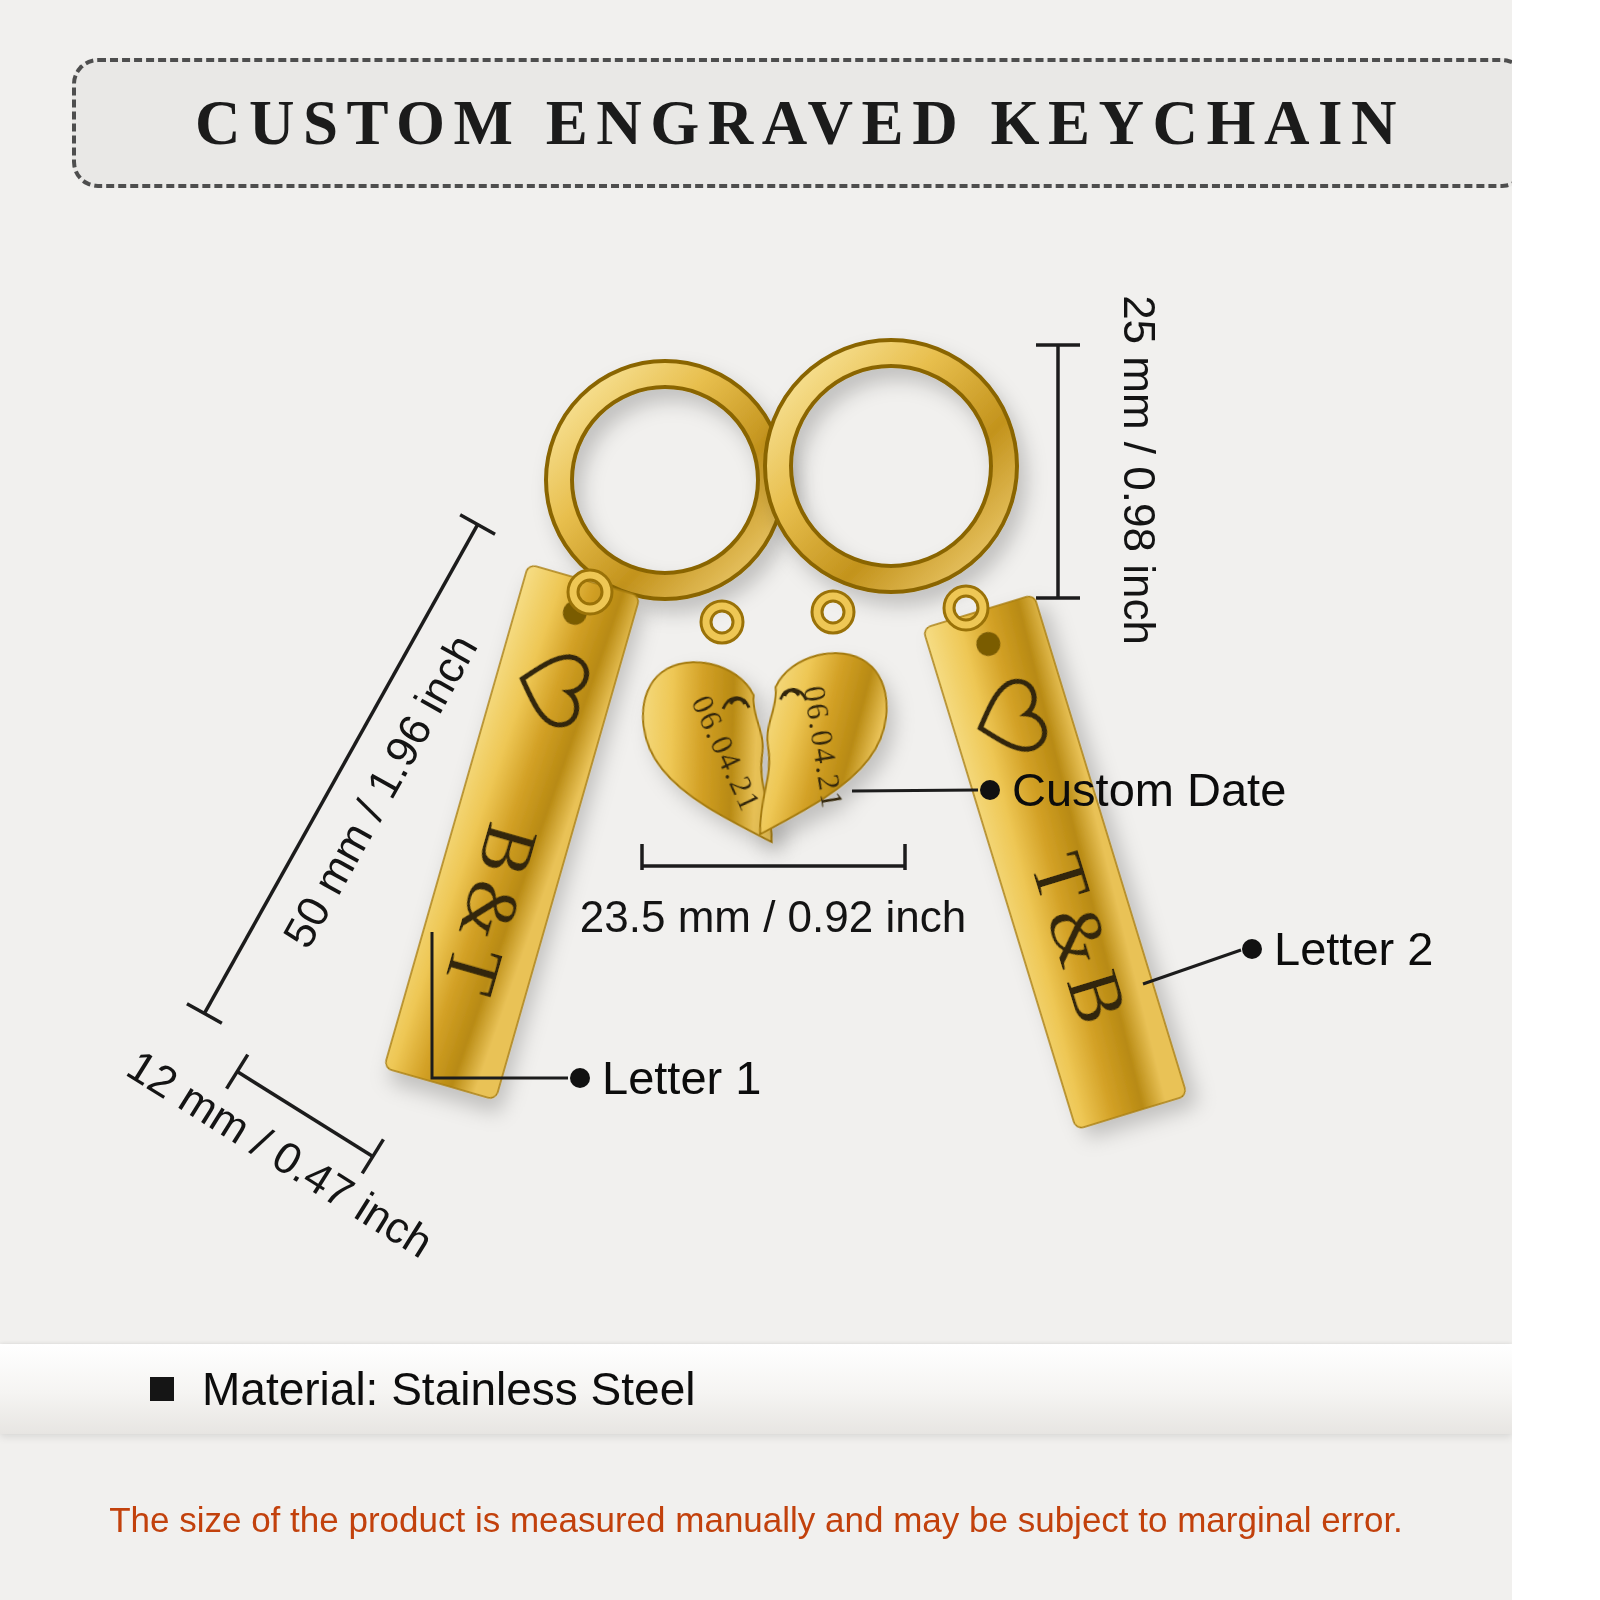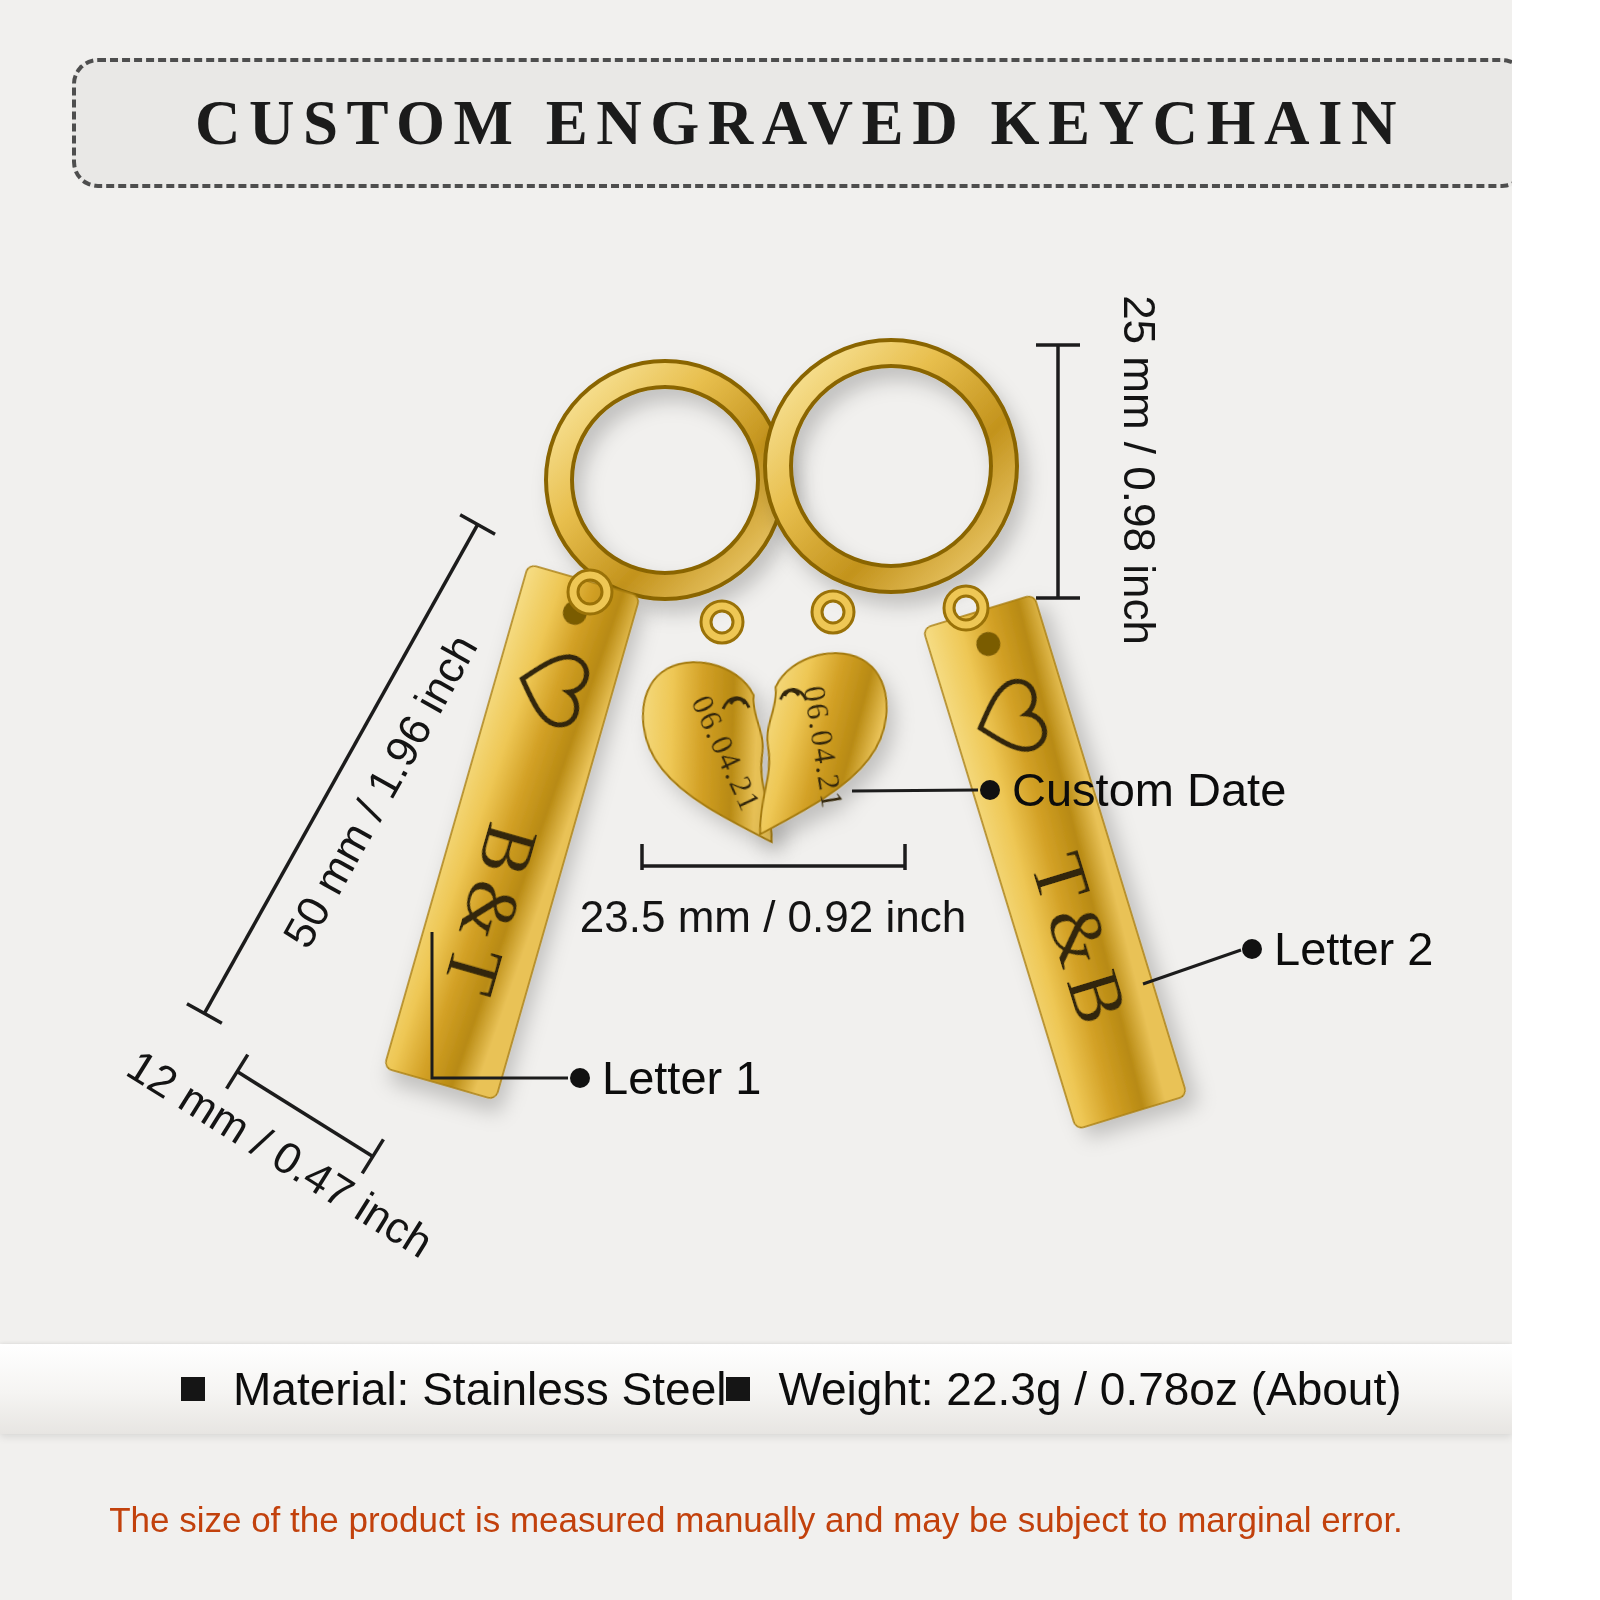--- a/index.html
+++ b/index.html
@@ -23,21 +23,21 @@
   .callout-line { stroke:#1c1c1c; stroke-width:3; fill:none; }
   .dim-text { font-family:"Liberation Sans", sans-serif; font-size:44px; fill:#141414; }
   .callout-text { font-family:"Liberation Sans", sans-serif; font-size:47px; fill:#0c0c0c; }
   .engrave-letters { font-family:"Liberation Serif", serif; font-size:74px; fill:#33270a; letter-spacing:10px; }
   .engrave-date { font-family:"Liberation Serif", serif; font-size:31px; fill:#33270a; letter-spacing:2px; }
 
   .spec-bar {
     position:absolute; left:0; right:0; top:1344px; height:90px;
     background:linear-gradient(180deg,#ffffff 0%,#f5f4f2 55%,#e7e5e2 100%);
     box-shadow:0 3px 8px rgba(0,0,0,0.10), 0 -1px 3px rgba(0,0,0,0.05);
-    display:flex; align-items:center;padding-left:31px;
+    display:flex; align-items:center;
   }
   .spec-item { display:flex; align-items:center; gap:28px; font-size:46px; color:#0d0d0d; white-space:nowrap; }
   .spec-item.material { margin-left:150px; }
   .spec-item.weight { margin-left:auto; margin-right:195px; }
   .bullet { width:24px; height:24px; background:#151515; display:inline-block; flex:0 0 auto; }
 
   .footer-note {
     position:absolute; left:0; right:0; top:1500px; text-align:center;
     font-size:35px; color:#c2410c;
   }
@@ -162,21 +162,17 @@
       <circle cx="580" cy="1078" r="10" fill="#111111"></circle>
       <text class="callout-text" x="602" y="1094">Letter 1</text>
     </g>
   </svg>
 
   <div class="spec-bar">
     <div class="spec-item material">
       <span class="bullet"></span>
       <span>Material: Stainless Steel</span>
     </div>
-    <div class="spec-item weight">
-      <span class="bullet"></span>
-      <span>Weight: 22.3g / 0.78oz (About)</span>
-    </div>
   </div>
 
   <div class="footer-note">The size of the product is measured manually and may be subject to marginal error.</div>
 
 </div>
 
 </body></html>

